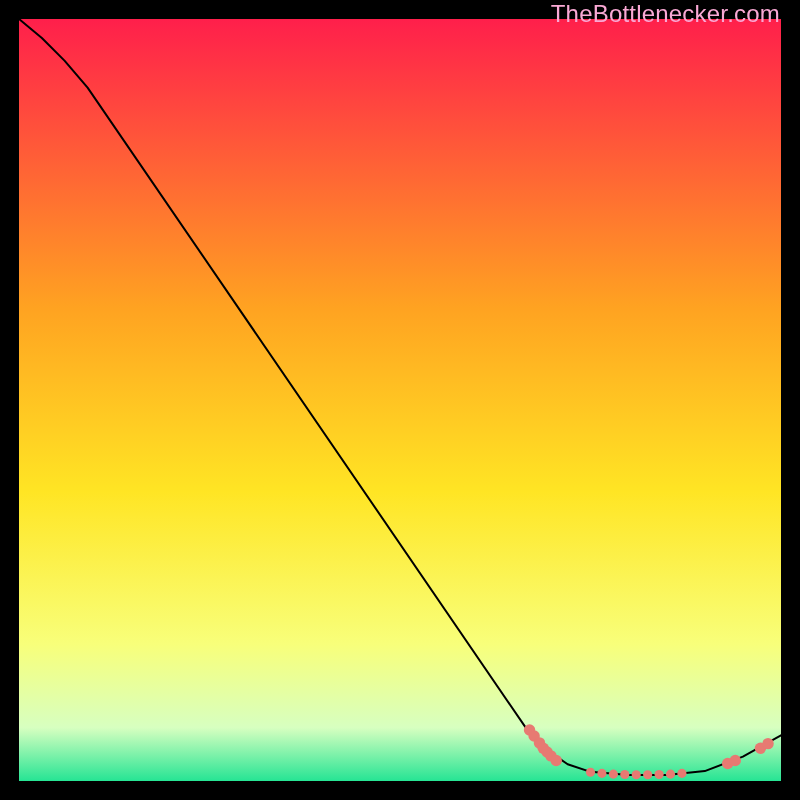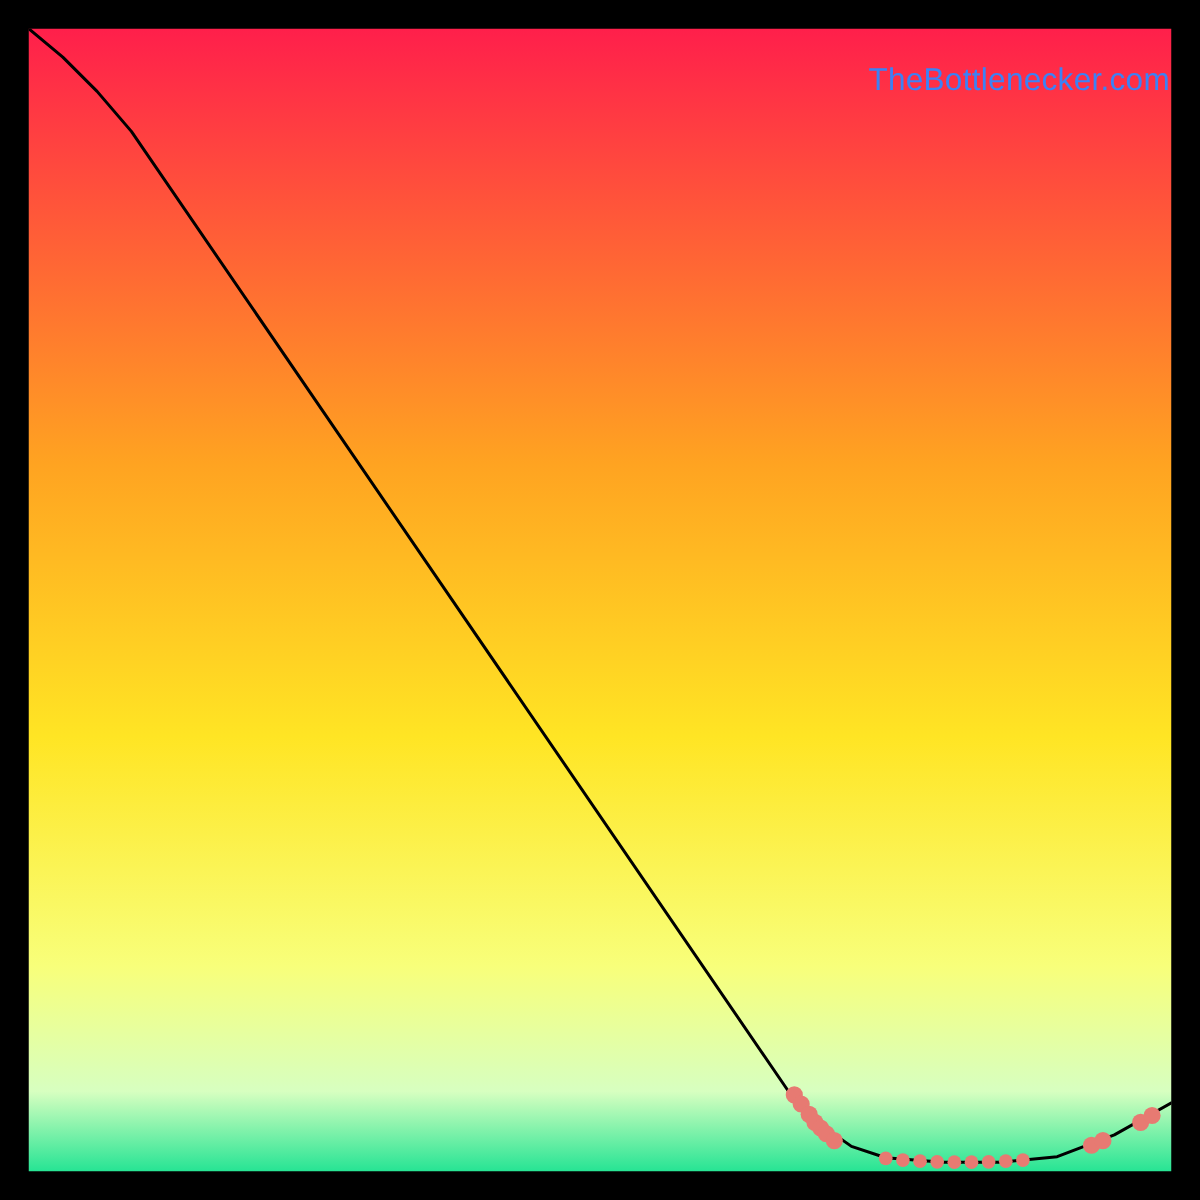--- a/index.html
+++ b/index.html
@@ -15,26 +15,25 @@
     left: 19px;
     top: 19px;
     width: 762px;
     height: 762px;
     background: #000;
   }
   .watermark {
     position: absolute;
     top: 0px;
     right: 20px;
-    color: #3b82f6;
+    color: #f9a8d4;
     font-family: Arial, Helvetica, sans-serif;
-    font-size: 21px;
+    font-size: 24px;
     letter-spacing: 0.2px;
     user-select: none;
-    margin-top: 42px;
   }
   svg {
     display: block;
   }
 </style>
 </head>
 <body>
 
 <div class="frame">
   <svg id="chart-svg" width="762" height="762" viewBox="0 0 762 762">

